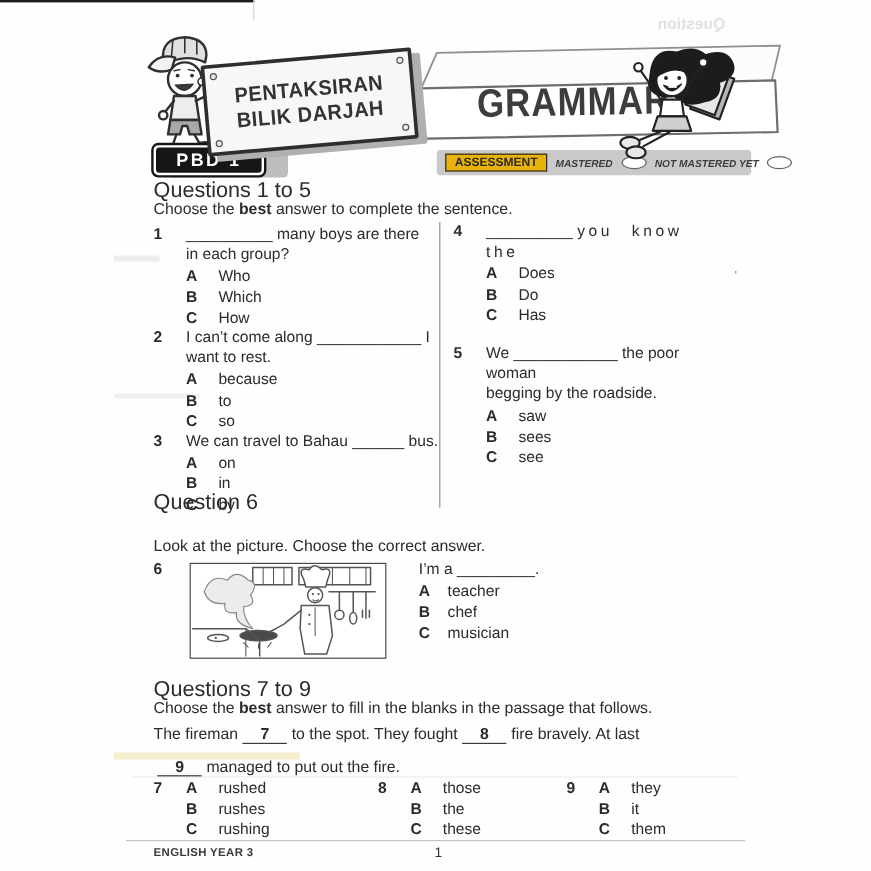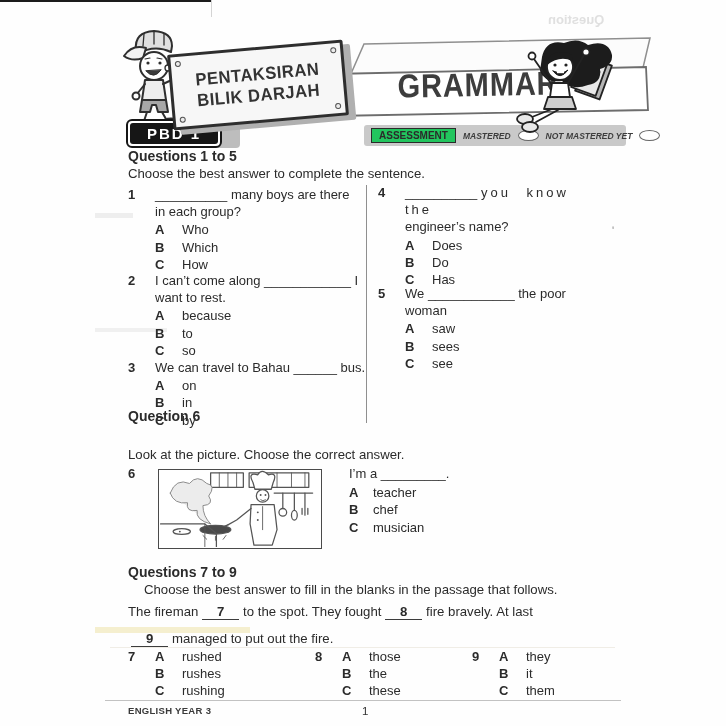--- a/index.html
+++ b/index.html
@@ -43,31 +43,31 @@
   .pbd-back { position:absolute; left:14px; top:3px; width:100px; height:26px;
     background:#bdbdbd; border-radius:4px; }
   .pbd-front { position:relative; width:96px; height:29px; background:#fff;
     border:2.5px solid #161616; border-radius:6px; padding:2px; display:flex; }
   .pbd-inner { flex:1; background:#161616; border-radius:3px; color:#fff;
     font-weight:800; font-size:15px; letter-spacing:2px;
     display:flex; align-items:center; justify-content:center; }
   .assess { position:absolute; left:364px; top:125px; width:262px; height:21px;
     background:#c9c9c9; border-radius:3px; display:flex; align-items:center;
     padding:0 7px; gap:7px; }
-  .assess-box { background:#22c55e; border:1.8px solid #2a2a2a; font-weight:700;
+  .assess-box { background:#eab308; border:1.8px solid #2a2a2a; font-weight:700;
     font-size:10px; padding:1px 7px; white-space:nowrap; }
   .m-label { font-style:italic; font-weight:700; font-size:8.5px; color:#3d3d3d;
     white-space:nowrap; }
   .oval { width:21px; height:11px; background:#fff; border:1.5px solid #666;
     border-radius:50%; flex:none; }
 
   
-  .h-bold { position:absolute; font-weight:700; font-size:14px; }
+  .h-bold { position:absolute; font-weight:400; font-size:18px; }
   .instr { position:absolute; font-size:13.2px; }
-  .instr b { font-weight:400; }
+  .instr b { font-weight:700; }
   .q { position:absolute; font-size:13px; line-height:17.2px; }
   .qtop { display:flex; align-items:flex-start; }
   .qnum { font-weight:700; width:27px; flex:none; }
   .qlines { flex:1; }
   .opts { margin-left:27px; margin-top:1px; }
   .opt { display:flex; }
   .optl { font-weight:700; width:27px; flex:none; }
   .optl-sm { font-weight:700; width:24px; flex:none; }
   .spread { letter-spacing:3px; word-spacing:9px; }
   .divider { position:absolute; left:366px; top:185px; width:1.3px; height:238px;
@@ -262,21 +262,20 @@
           <span>by</span>
         </div>
     </div>
   </div>
 
   <div class="q" style="left:378px; top:184px; width:228px;">
     <div class="qtop">
       <span class="qnum">4</span>
       <span class="qlines">
         <div><span>__________</span> <span class="spread">you know the</span></div>
-        <div>engineer’s name?</div>
       </span>
     </div>
     <div class="opts">
       <div class="opt">
           <span class="optl">A</span>
           <span>Does</span>
         </div>
       <div class="opt">
           <span class="optl">B</span>
           <span>Do</span>
@@ -286,20 +285,21 @@
           <span>Has</span>
         </div>
     </div>
   </div>
 
   <div class="q" style="left:378px; top:285px; width:228px;">
     <div class="qtop">
       <span class="qnum">5</span>
       <span class="qlines">
         <div>We ____________ the poor woman</div>
+        <div>begging by the roadside.</div>
       </span>
     </div>
     <div class="opts">
       <div class="opt">
           <span class="optl">A</span>
           <span>saw</span>
         </div>
       <div class="opt">
           <span class="optl">B</span>
           <span>sees</span>
@@ -363,21 +363,21 @@
         <span class="optl-sm">B</span>
         <span>chef</span>
       </div>
     <div class="opt">
         <span class="optl-sm">C</span>
         <span>musician</span>
       </div>
   </div>
 
   <div class="h-bold" style="left:128px; top:564px;">Questions 7 to 9</div>
-  <div class="instr" style="left:144px; top:582px;"><span>Choose the </span><b>best</b><span> answer to fill in the blanks in the passage that follows.</span></div>
+  <div class="instr" style="left:128px; top:582px;"><span>Choose the </span><b>best</b><span> answer to fill in the blanks in the passage that follows.</span></div>
 
   <div class="passage" style="left:128px; top:604px; width:490px;">
     <span>The fireman</span>
     <span class="pblank">7</span>
     <span>to the spot. They fought</span>
     <span class="pblank">8</span>
     <span>fire bravely. At last</span>
   </div>
   <div class="passage" style="left:131px; top:631px;text-align:right;">
     <span class="pblank">9</span>

